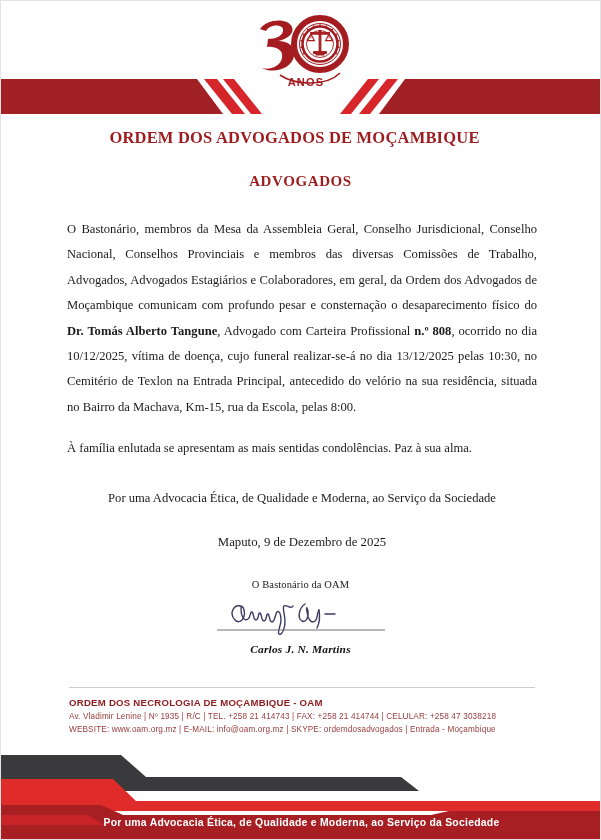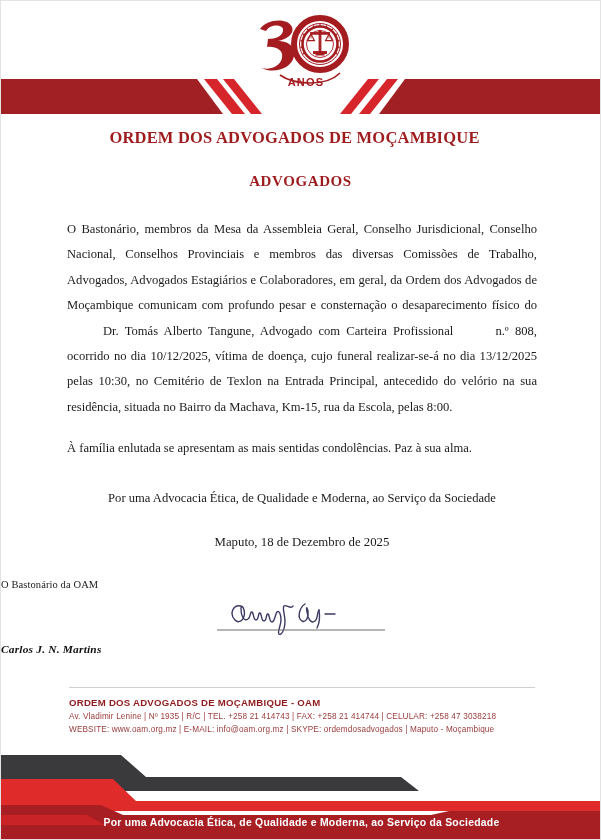--- a/index.html
+++ b/index.html
@@ -79,21 +79,21 @@
     left:66px;
     width:470px;
   }
   .para {
     text-align:justify;
     font-size:12.6px;
     line-height:25.4px;
     color:#1b1b1b;
     font-family:"Liberation Serif", serif;
   }
-  .para b { font-weight:normal;margin-left:36px; }
+  .para b { font-weight:bold; }
   .para-last {
     text-align:left;
     font-size:12.6px;
     line-height:25.4px;
     color:#1b1b1b;
     margin-top:16px;
   }
   .motto {
     margin-top:26px;
     text-align:center;
@@ -106,20 +106,21 @@
     text-align:center;
     font-size:12.8px;
     color:#1b1b1b;
   }
 
   
   .sig-block {
     position:absolute;
     top:578px;
     left:0; right:0;
+    text-align:center;
   }
   .sig-role {
     font-size:10.5px;
     color:#1b1b1b;
     letter-spacing:0.1px;
   }
   .sig-canvas {
     position:relative;
     width:180px;
     height:48px;
@@ -263,21 +264,21 @@
   <div class="title-sub">ADVOGADOS</div>
 
   <div class="body-wrap">
 
     <p class="para"><span>O Bastonário, membros da Mesa da Assembleia Geral, Conselho Jurisdicional, Conselho Nacional, Conselhos Provinciais e membros das diversas Comissões de Trabalho, Advogados, Advogados Estagiários e Colaboradores, em geral, da Ordem dos Advogados de Moçambique comunicam com profundo pesar e consternação o desaparecimento físico do </span><b>Dr. Tomás Alberto Tangune</b><span>, Advogado com Carteira Profissional </span><b>n.º 808</b><span>, ocorrido no dia 10/12/2025, vítima de doença,  cujo funeral realizar-se-á no dia 13/12/2025 pelas 10:30, no Cemitério de Texlon na Entrada Principal, antecedido do velório na sua residência, situada no Bairro da Machava, Km-15, rua da Escola, pelas 8:00.</span></p>
 
     <p class="para-last">À família enlutada se apresentam as mais sentidas condolências. Paz à sua alma.</p>
 
     <p class="motto">Por uma Advocacia Ética, de Qualidade e Moderna, ao Serviço da Sociedade</p>
 
-    <p class="place-date">Maputo, 18 de Dezembro de 2025</p>
+    <p class="place-date">Maputo, 9 de Dezembro de 2025</p>
   </div>
 
   <div class="sig-block">
     <div class="sig-role">O Bastonário da OAM</div>
 
     <div class="sig-canvas">
       <svg width="180" height="48" viewBox="0 0 180 48" xmlns="http://www.w3.org/2000/svg">
         <g fill="none" stroke="#3c3a63" stroke-width="1.4" stroke-linecap="round" stroke-linejoin="round">
           <path d="M30 14 C22 12, 18 22, 24 28 C29 33, 35 26, 33 18
                    C32 14, 30 13, 30 17 C30 24, 33 30, 37 27 C40 25, 39 19, 41 20
@@ -295,23 +296,23 @@
       <svg width="180" height="48" viewBox="0 0 180 48" xmlns="http://www.w3.org/2000/svg" style="pointer-events:none;">
         <line x1="6" y1="38" x2="174" y2="38" stroke="#6f6f6f" stroke-width="1"></line>
       </svg>
     </div>
 
     <div class="sig-name">Carlos J. N. Martins</div>
   </div>
 
   <div class="footer-rule"></div>
   <div class="footer-contact">
-    <div class="fc-title">ORDEM DOS ADVOGADOS DE MOÇAMBIQUE - OAM</div>
+    <div class="fc-title">ORDEM DOS NECROLOGIA DE MOÇAMBIQUE - OAM</div>
     <div class="fc-line">Av. Vladimir Lenine  |  Nº 1935  |  R/C  |  TEL. +258 21 414743  |  FAX: +258 21 414744  |  CELULAR: +258 47 3038218</div>
-    <div class="fc-line">WEBSITE: www.oam.org.mz  |  E-MAIL: info@oam.org.mz  |  SKYPE: ordemdosadvogados  |  Maputo - Moçambique</div>
+    <div class="fc-line">WEBSITE: www.oam.org.mz  |  E-MAIL: info@oam.org.mz  |  SKYPE: ordemdosadvogados  |  Entrada - Moçambique</div>
   </div>
 
   <div class="bottom-band">
     <svg width="601" height="90" viewBox="0 0 601 90" xmlns="http://www.w3.org/2000/svg">
 
       <polygon points="0,6 120,6 145,28 400,28 418,42 0,42" fill="#3A3A3C"></polygon>
 
       <polygon points="0,30 112,30 135,52 601,52 601,62 0,62" fill="#E02B2B"></polygon>
 
       <polygon points="0,56 100,56 122,66 430,66 448,62 601,62 601,90 0,90" fill="#A81F23"></polygon>

